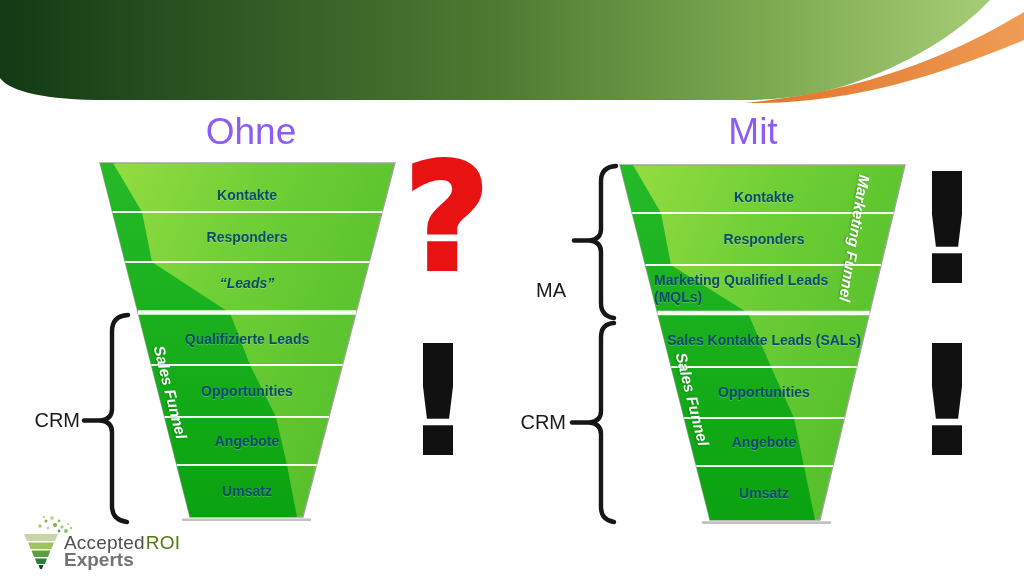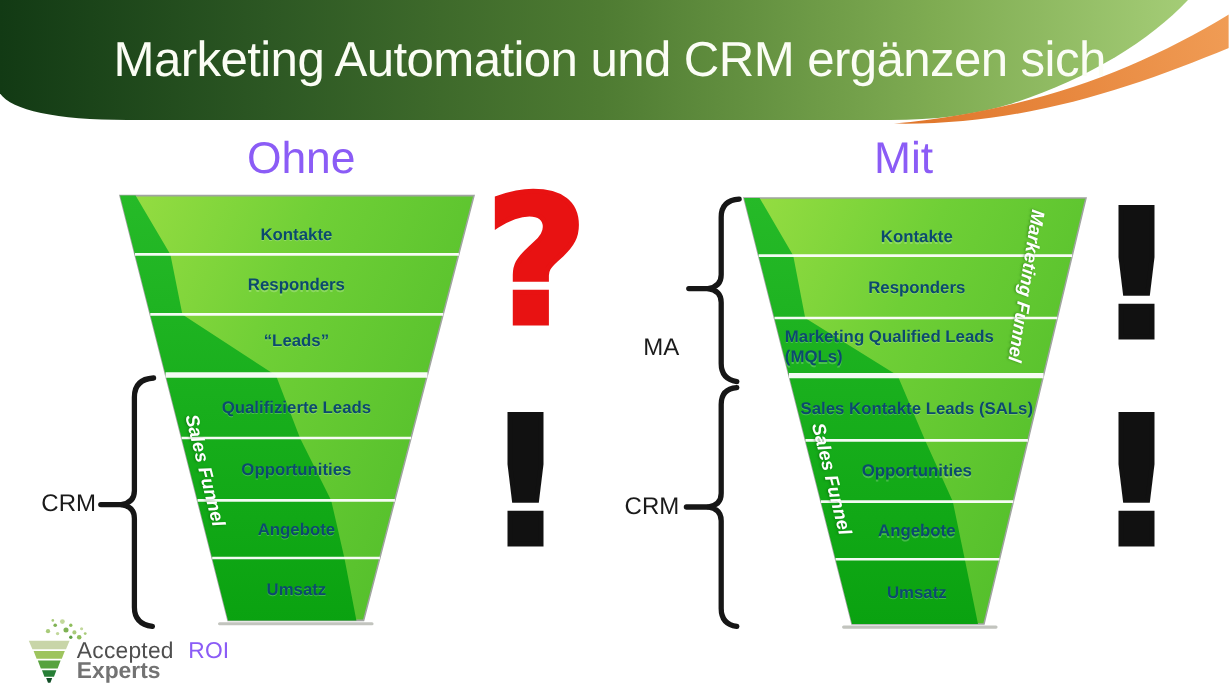--- a/index.html
+++ b/index.html
@@ -54,21 +54,21 @@
     font-family:"DejaVu Sans", sans-serif;font-weight:bold;
     font-size:148px;line-height:1;text-align:center;
     -webkit-text-stroke:4px currentColor;
   }
   #question-mark{left:392px;top:144px;width:110px;color:#E81212;}
   #excl-left{left:393px;top:328px;width:90px;color:#111111;}
   #excl-right-top{left:902px;top:156px;width:90px;color:#111111;}
   #excl-right-bottom{left:902px;top:328px;width:90px;color:#111111;}
   
   #logo-text-1{left:64px;top:532px;font-size:19px;font-weight:500;color:#4f4f4f;white-space:nowrap;letter-spacing:0.2px;}
-  #logo-text-1 .roi{color:#8b5cf6;margin-left:12px;}
+  #logo-text-1 .roi{color:#4d7c0f;margin-left:1px;}
   #logo-text-2{left:64px;top:549px;width:112px;text-align:left;font-size:19px;font-weight:700;color:#737373;}
 </style>
 </head>
 <body>
 
 <div class="abs" id="banner">
   <svg width="1024" height="132" viewBox="0 0 1024 132">
     <defs>
       <linearGradient id="bannerGrad" gradientUnits="userSpaceOnUse" x1="0" y1="40" x2="1000" y2="40">
         <stop offset="0" stop-color="#123A14"></stop>
@@ -78,21 +78,20 @@
         <stop offset="1" stop-color="#A6CE78"></stop>
       </linearGradient>
       <linearGradient id="orangeGrad" gradientUnits="userSpaceOnUse" x1="760" y1="100" x2="1024" y2="20">
         <stop offset="0" stop-color="#E0762B"></stop>
         <stop offset="1" stop-color="#F09C55"></stop>
       </linearGradient>
     </defs>
     <path d="M0 0 L990 0 C958 34 906 66 844 86 C812 96 778 100 742 100 L106 100 C46 100 10 92 0 78 Z" fill="url(#bannerGrad)"></path>
     <path d="M1024 12 C945 60 858 92 745 103 C852 105 944 73 1024 40 Z" fill="url(#orangeGrad)"></path>
   </svg>
-  <div class="abs" id="slide-title">Marketing Automation und CRM ergänzen sich</div>
 </div>
 
 <div class="abs col-heading" id="heading-left">Ohne</div>
 <div class="abs col-heading" id="heading-right">Mit</div>
 
 <svg class="abs" style="left:0;top:0;" width="1024" height="576" viewBox="0 0 1024 576">
   <defs>
     <linearGradient id="faceL" gradientUnits="userSpaceOnUse" x1="100" y1="200" x2="395" y2="330">
       <stop offset="0" stop-color="#93DC41"></stop>
       <stop offset="0.45" stop-color="#6FCF36"></stop>
@@ -142,21 +141,21 @@
     <path d="M84 420.5 L101 420.5"></path>
     <path d="M616 166 Q601 167 601 181 L601 229 Q601 239 590 240.5 Q601 242 601 252 L601 303 Q601 316 614 318"></path>
     <path d="M574 240.5 L590 240.5"></path>
     <path d="M614 323 Q601 324 601 337 L601 411 Q601 421 590 422.5 Q601 424 601 434 L601 507 Q601 520 614 522"></path>
     <path d="M572 422.5 L590 422.5"></path>
   </g>
 </svg>
 
 <div class="abs stage left" style="top:167px;height:45px;padding-top:6px;">Kontakte</div>
 <div class="abs stage left" style="top:212px;height:50px;">Responders</div>
-<div class="abs stage left" style="top:262px;height:42px;">“Leads”</div>
+<div class="abs stage left" style="top:262px;height:42px;font-style:italic;">“Leads”</div>
 <div class="abs stage left" style="top:313px;height:52px;">Qualifizierte Leads</div>
 <div class="abs stage left" style="top:365px;height:52px;">Opportunities</div>
 <div class="abs stage left" style="top:417px;height:48px;">Angebote</div>
 <div class="abs stage left" style="top:465px;height:52px;">Umsatz</div>
 
 <div class="abs stage right" style="top:169px;height:44px;padding-top:6px;">Kontakte</div>
 <div class="abs stage right" style="top:213px;height:52px;">Responders</div>
 <div class="abs stage right" style="top:265px;height:48px;">Marketing Qualified Leads (MQLs)</div>
 <div class="abs stage right" style="top:313px;height:54px;">Sales Kontakte Leads (SALs)</div>
 <div class="abs stage right" style="top:367px;height:51px;">Opportunities</div>

